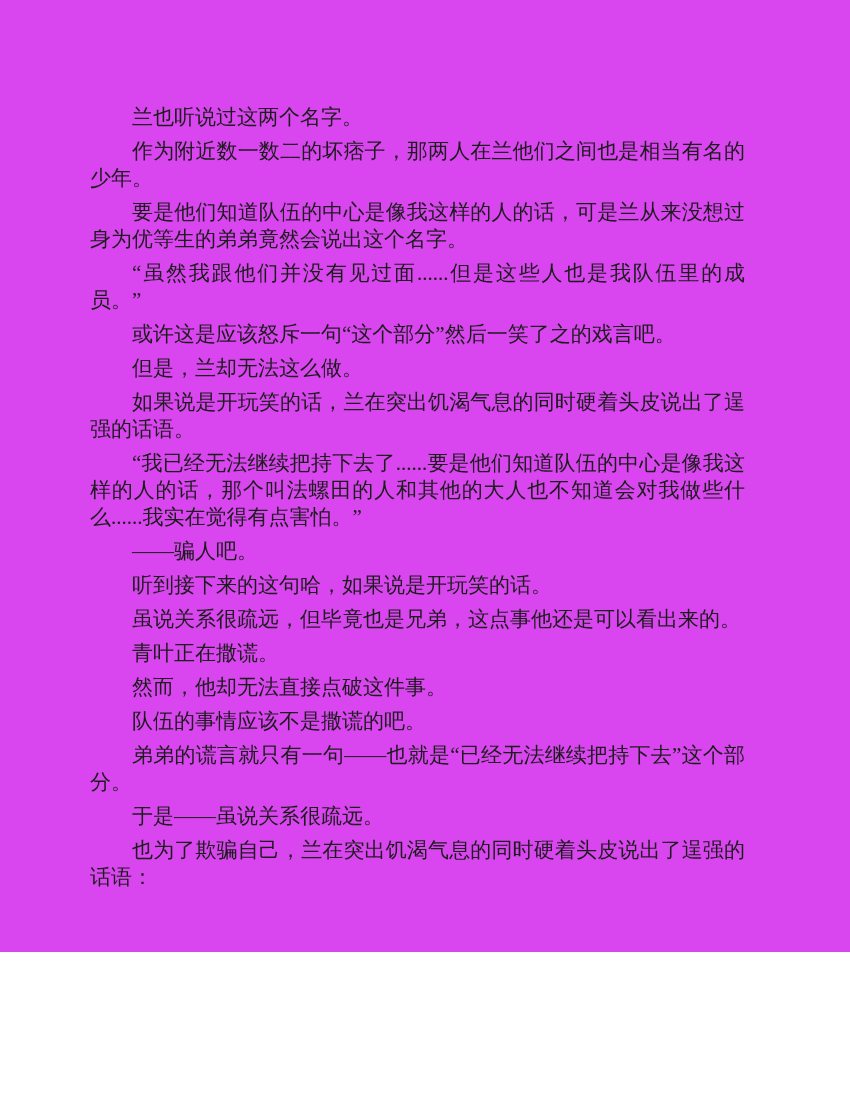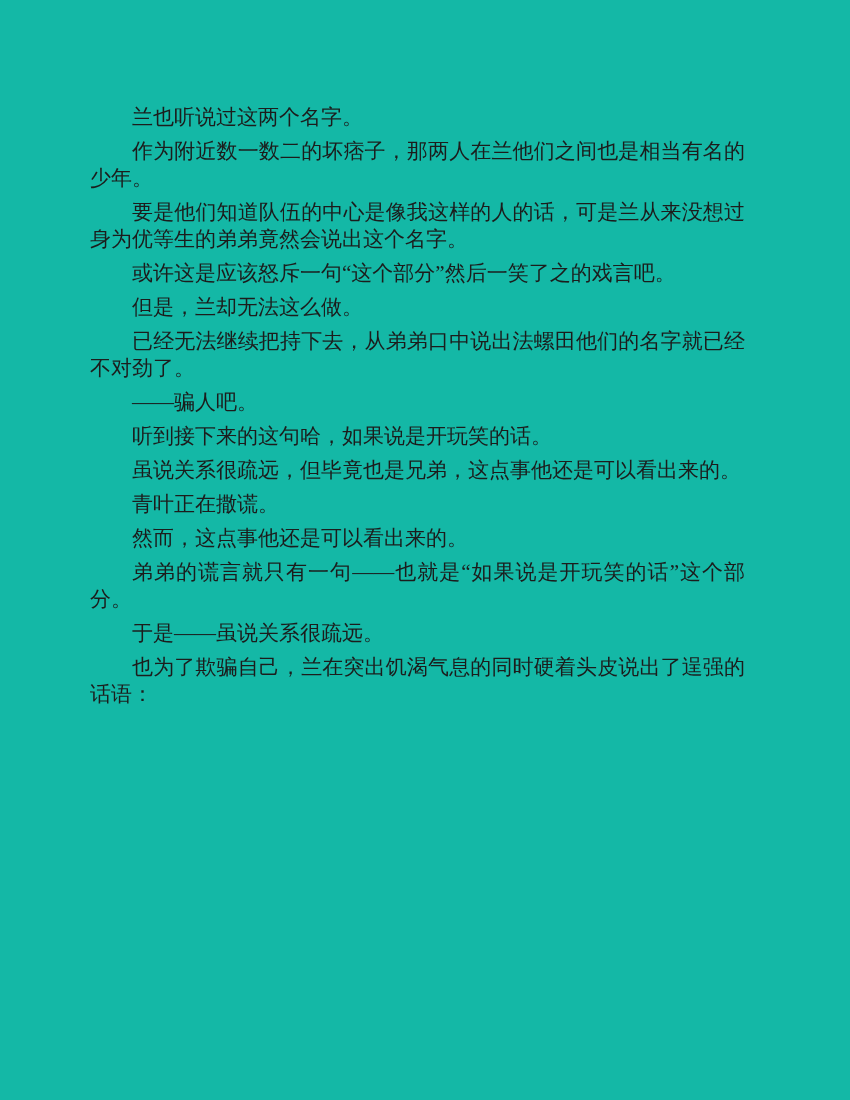--- a/index.html
+++ b/index.html
@@ -4,22 +4,22 @@
 <title>Page</title>
 <style>
   html, body {
     margin: 0;
     padding: 0;
     background: #ffffff;
   }
   .page {
     position: relative;
     width: 850px;
-    height: 1100px;
-    background: #14b8a6;
+    height: 952px;
+    background: #d946ef;
     overflow: hidden;
     font-family: "Liberation Serif", "DejaVu Serif", serif;
   }
   .text-column {
     position: absolute;
     left: 90px;
     top: 104px;
     width: 655px;
     color: #1c1c1c;
     font-size: 21px;
@@ -35,25 +35,28 @@
   }
 </style>
 </head>
 <body>
 
 <div class="page">
   <div class="text-column">
     <p class="para">兰也听说过这两个名字。</p>
     <p class="para">作为附近数一数二的坏痞子，那两人在兰他们之间也是相当有名的少年。</p>
     <p class="para">要是他们知道队伍的中心是像我这样的人的话，可是兰从来没想过身为优等生的弟弟竟然会说出这个名字。</p>
+    <p class="para">“虽然我跟他们并没有见过面......但是这些人也是我队伍里的成员。”</p>
     <p class="para">或许这是应该怒斥一句“这个部分”然后一笑了之的戏言吧。</p>
     <p class="para">但是，兰却无法这么做。</p>
-    <p class="para">已经无法继续把持下去，从弟弟口中说出法螺田他们的名字就已经不对劲了。</p>
+    <p class="para">如果说是开玩笑的话，兰在突出饥渴气息的同时硬着头皮说出了逞强的话语。</p>
+    <p class="para">“我已经无法继续把持下去了......要是他们知道队伍的中心是像我这样的人的话，那个叫法螺田的人和其他的大人也不知道会对我做些什么......我实在觉得有点害怕。”</p>
     <p class="para">——骗人吧。</p>
     <p class="para">听到接下来的这句哈，如果说是开玩笑的话。</p>
     <p class="para">虽说关系很疏远，但毕竟也是兄弟，这点事他还是可以看出来的。</p>
     <p class="para">青叶正在撒谎。</p>
-    <p class="para">然而，这点事他还是可以看出来的。</p>
-    <p class="para">弟弟的谎言就只有一句——也就是“如果说是开玩笑的话”这个部分。</p>
+    <p class="para">然而，他却无法直接点破这件事。</p>
+    <p class="para">队伍的事情应该不是撒谎的吧。</p>
+    <p class="para">弟弟的谎言就只有一句——也就是“已经无法继续把持下去”这个部分。</p>
     <p class="para">于是——虽说关系很疏远。</p>
     <p class="para">也为了欺骗自己，兰在突出饥渴气息的同时硬着头皮说出了逞强的话语：</p>
   </div>
 </div>
 
 </body></html>

